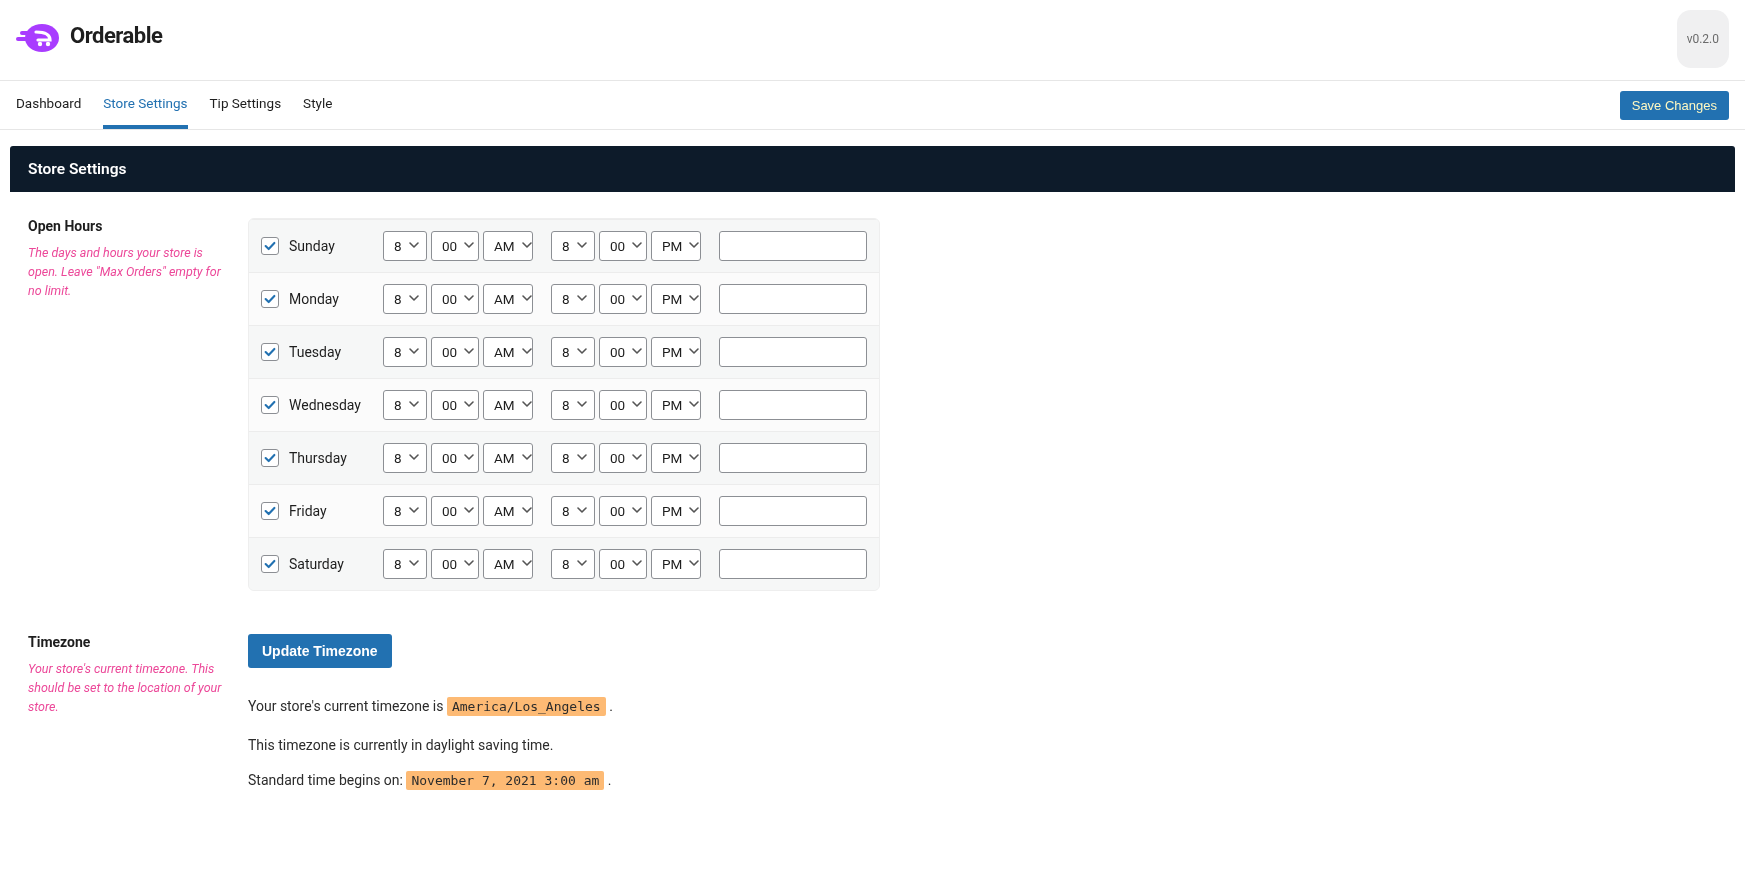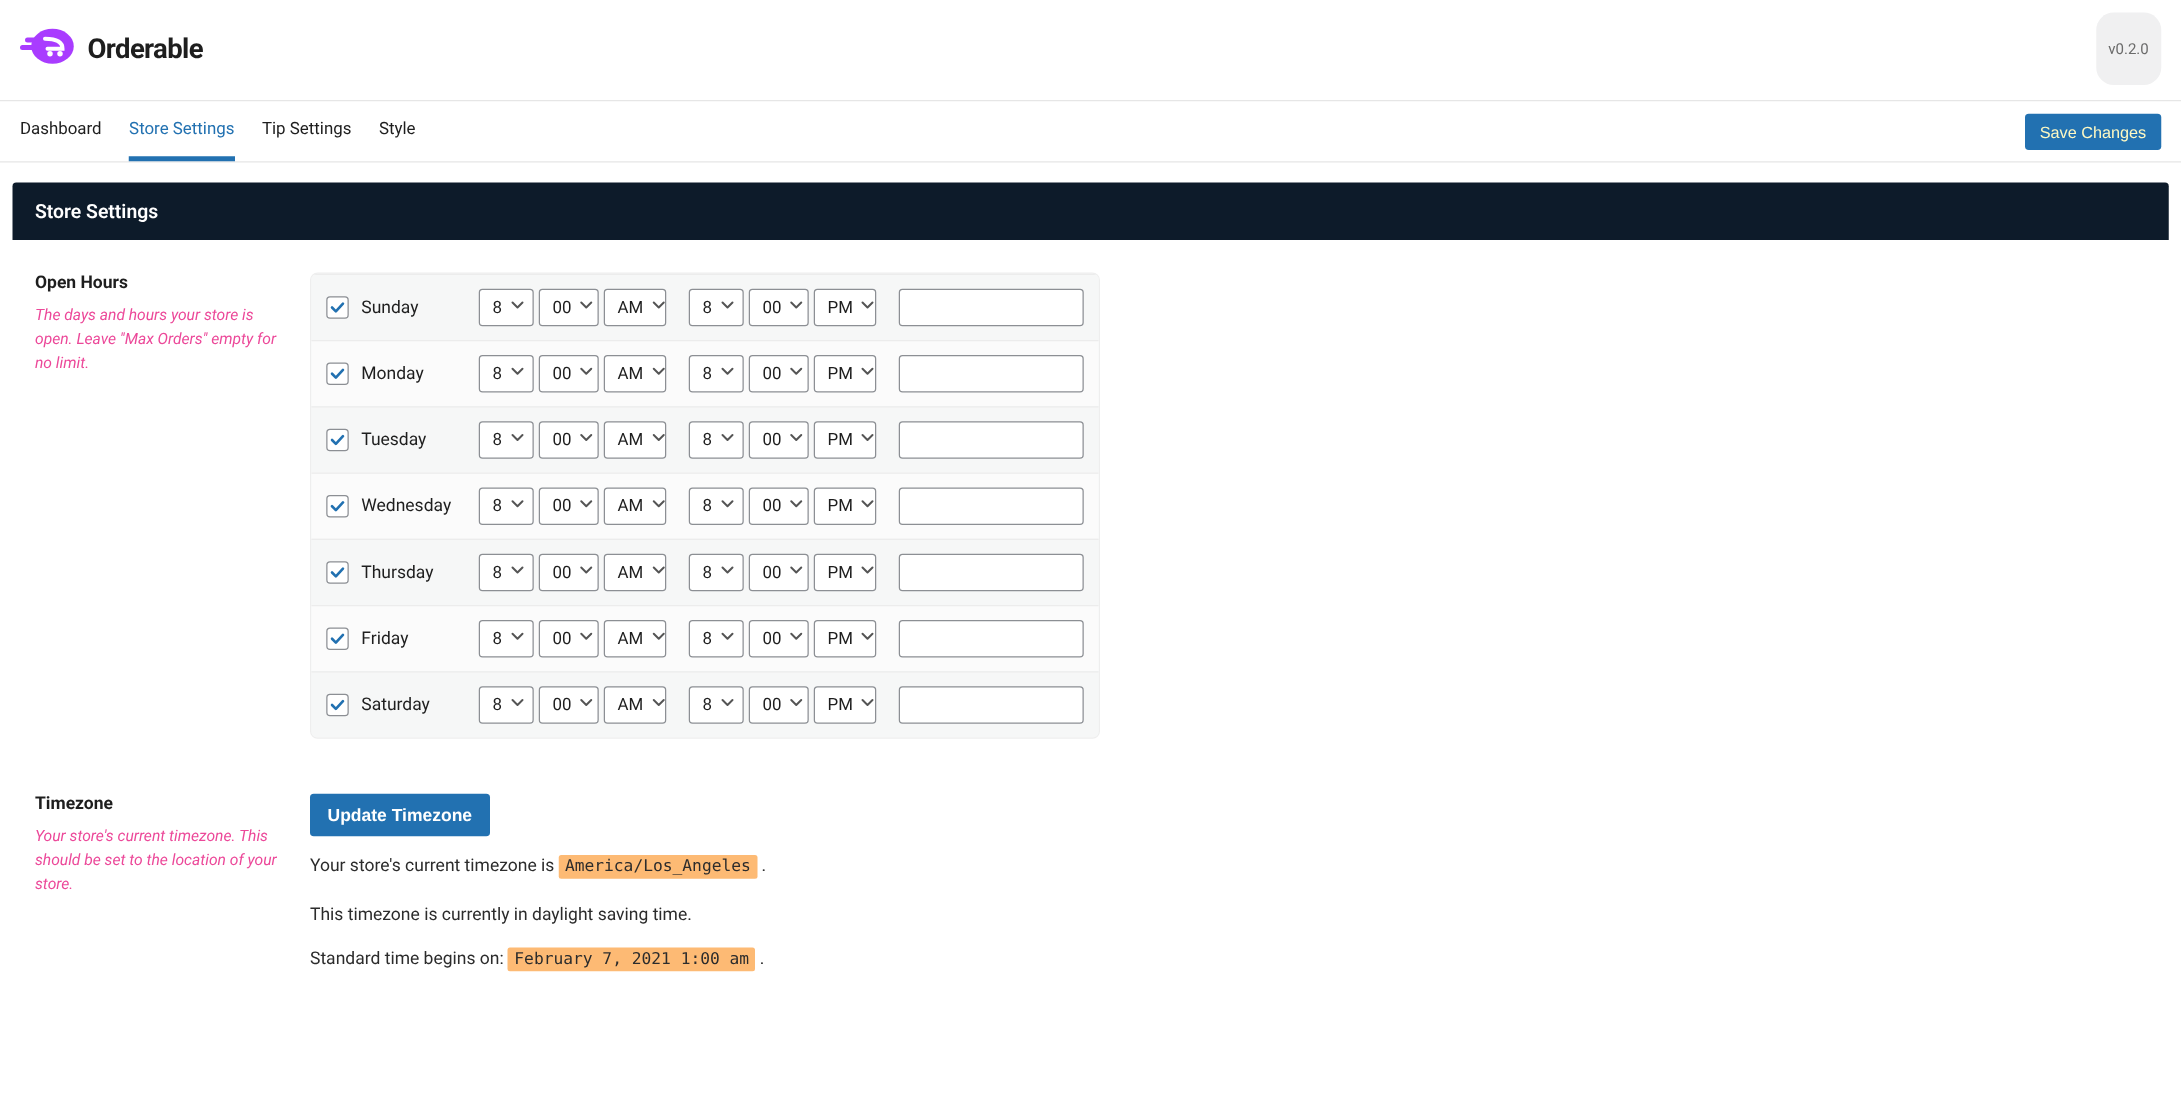--- a/index.html
+++ b/index.html
@@ -1,18 +1,18 @@
 <!DOCTYPE html>
 <html><head>
 <meta charset="utf-8">
 <style>
 * { box-sizing: border-box; margin: 0; padding: 0; }
 body { font-family: -apple-system, BlinkMacSystemFont, "Segoe UI", Roboto, Helvetica, Arial, sans-serif; font-size: 14px; color: #1e1e1e; background: #fff; }
 .topbar { display: flex; align-items: center; justify-content: space-between; padding: 10px 16px 12px; }
-.logo-wrap { display: flex; align-items: center; gap: 10px; }
+.logo-wrap { display: flex; gap: 10px; }
 .logo-icon { width: 44px; height: 30px; }
 .logo-text { font-size: 22px; font-weight: 700; color: #1e1e1e; letter-spacing: -0.5px; }
 .version-pill { background: #f0f0f1; color: #6b6b6b; font-size: 12px; padding: 22px 10px; border-radius: 14px; }
 .navbar { display: flex; align-items: center; justify-content: space-between; border-top: 1px solid #e6e6e6; border-bottom: 1px solid #e6e6e6; padding: 0 16px; }
 .nav-tabs { display: flex; gap: 22px; }
 .nav-tab { padding: 14px 0; font-size: 13.5px; color: #1e1e1e; cursor: pointer; border-bottom: 4px solid transparent; }
 .nav-tab.active { color: #2271b1; border-bottom-color: #2271b1; }
 .save-btn { background: #2271b1; color: #fef9c3; border: none; padding: 7px 12px; border-radius: 3px; font-size: 13px; cursor: pointer; margin: 8px 0; }
 .page-header { background: #0d1b2a; color: #fff; margin: 16px 10px 0; padding: 14px 18px; font-size: 15.5px; font-weight: 600; border-radius: 3px 3px 0 0; }
 .content { padding: 26px 28px; display: flex; flex-direction: column; gap: 40px; }
@@ -32,21 +32,21 @@
 .hours-row.head .col-day { width: 134px; padding-left: 134px; }
 .hours-row.head .col-from, .hours-row.head .col-to, .hours-row.head .col-max { padding: 14px 0 14px 0; }
 .chk { width: 18px; height: 18px; border: 1px solid #8c8f94; border-radius: 3px; background: #fff; display: flex; align-items: center; justify-content: center; cursor: pointer; flex-shrink: 0; }
 .chk svg { width: 14px; height: 14px; }
 .sel { border: 1px solid #8c8f94; background: #fff; border-radius: 3px; height: 30px; display: flex; align-items: center; padding: 0 6px 0 10px; font-size: 13.5px; cursor: pointer; gap: 6px; min-width: 40px; }
 .sel.hr { width: 44px; }
 .sel.mn { width: 48px; }
 .sel.ap { width: 50px; }
 .sel svg { width: 12px; height: 12px; margin-left: auto; }
 .max-input { width: 100%; height: 30px; border: 1px solid #8c8f94; border-radius: 3px; background: #fff; padding: 0 8px; font-size: 13.5px; }
-.tz-btn { background: #2271b1; color: #fff; border: none; padding: 9px 14px; border-radius: 3px; font-size: 14px; font-weight: 600; cursor: pointer; margin-bottom: 14px; display: inline-block; }
+.tz-btn { background: #2271b1; color: #fff; border: none; padding: 9px 14px; border-radius: 3px; font-size: 14px; font-weight: 600; cursor: pointer; margin-bottom: 28px; display: inline-block; }
 .tz-text { font-size: 14px; color: #2c2c2c; margin-bottom: 18px; line-height: 1.5; }
 .code { background: #fdba74; font-family: Menlo, Consolas, monospace; font-size: 13px; padding: 2px 5px; border-radius: 2px; }
 </style>
 </head>
 <body>
 
 <div class="topbar">
   <div class="logo-wrap">
     <span>
       <svg class="logo-icon" viewBox="0 0 44 30">
@@ -452,18 +452,18 @@
       <div class="section-title">Timezone</div>
       <div class="section-desc">Your store's current timezone. This should be set to the location of your store.</div>
     </div>
     <div class="section-right">
       <button class="tz-btn">Update Timezone</button>
       <div class="tz-text">
         <span>Your store's current timezone is </span><span class="code">America/Los_Angeles</span><span> .</span>
       </div>
       <div class="tz-text" style="margin-bottom:14px">This timezone is currently in daylight saving time.</div>
       <div class="tz-text">
-        <span>Standard time begins on: </span><span class="code">February 7, 2021 1:00 am</span><span> .</span>
+        <span>Standard time begins on: </span><span class="code">November 7, 2021 3:00 am</span><span> .</span>
       </div>
     </div>
   </div>
 
 </div>
 
 </body></html>

